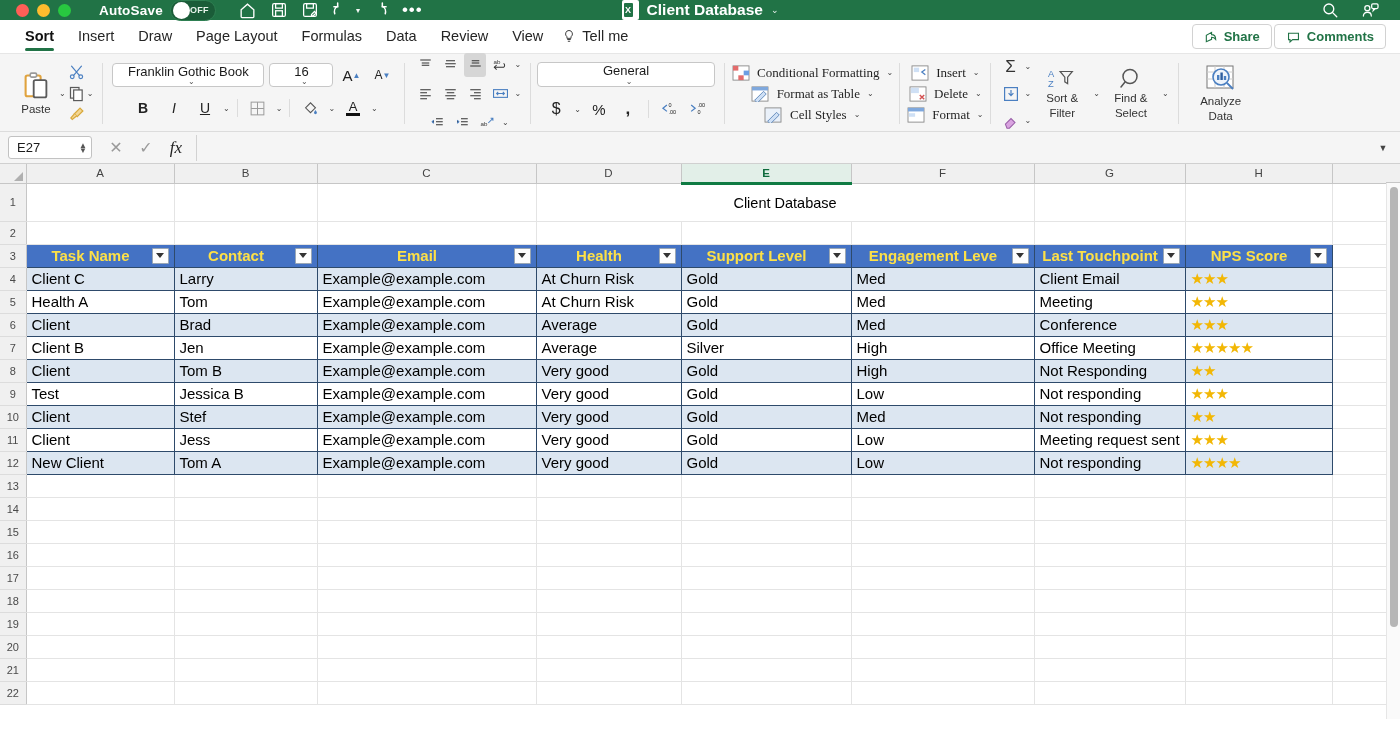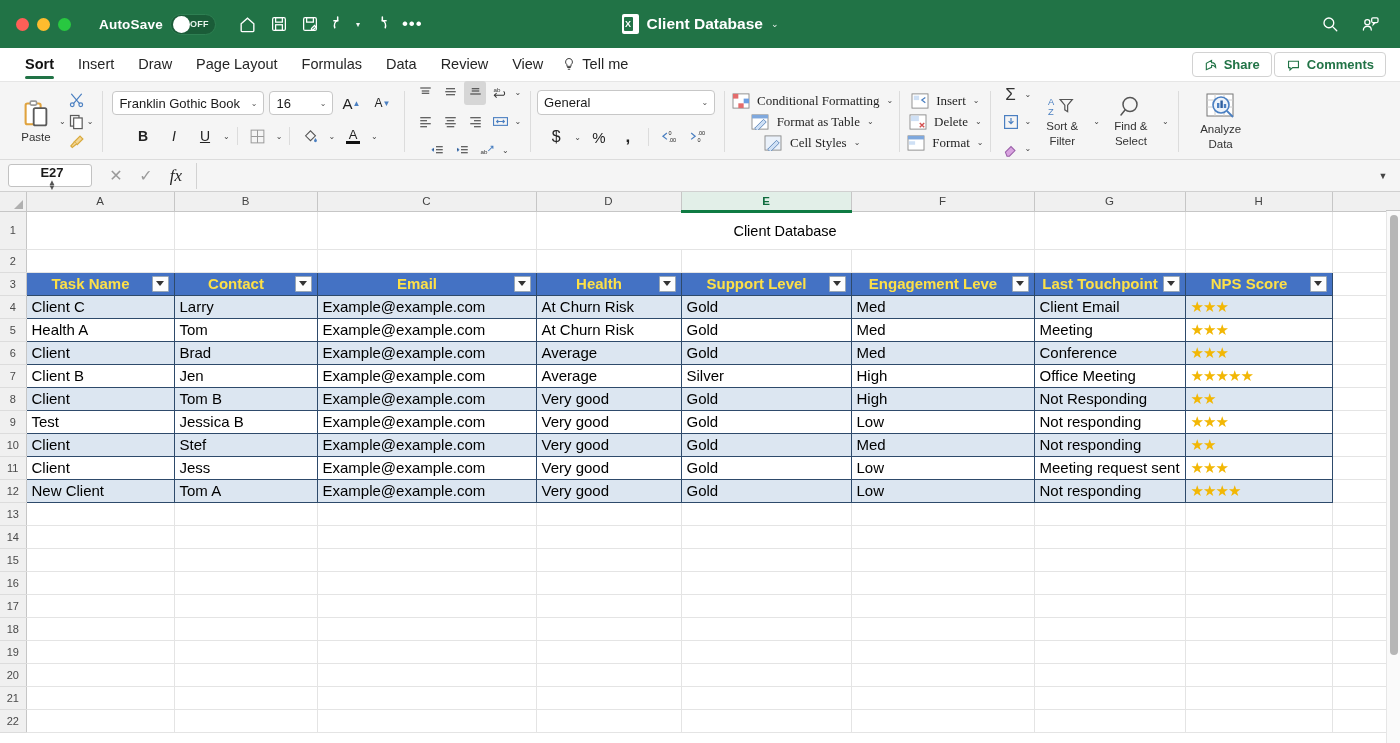--- a/index.html
+++ b/index.html
@@ -4,21 +4,21 @@
 <style>
   * { box-sizing: border-box; margin: 0; padding: 0; }
   html, body {
     width: 1400px; height: 743px;
     font-family: "Liberation Sans", sans-serif;
     overflow: hidden; background: #fff;
   }
 
   
   .titlebar {
-    height: 48px; background: #217346; display: flex; align-items: center;
+    height: 20px; background: #217346; display: flex; align-items: center;
     padding: 0 10px; position: relative; color: #fff;
   }
   .traffic { display: flex; gap: 8px; align-items: center; padding-left: 6px; }
   .light { width: 13px; height: 13px; border-radius: 50%; }
   .light.red { background: #ff5f57; }
   .light.yellow { background: #febc2e; }
   .light.green { background: #28c840; }
 
   .autosave-wrap { display: flex; align-items: center; gap: 7px; margin-left: 28px; }
   .autosave-label { font-size: 13.5px; font-weight: bold; letter-spacing: .2px; }
@@ -101,20 +101,21 @@
   .paste-lbl { font-size: 11.5px; color: #333; }
   .mini-col { display: flex; flex-direction: column; justify-content: center; gap: 4px; padding-left: 2px; }
   .mini-row { display: flex; align-items: center; gap: 2px; }
 
   .fontgrp { display: flex; flex-direction: column; gap: 5px; justify-content: center; }
   .fontrow1, .fontrow2 { display: flex; align-items: center; gap: 5px; }
   .combo {
     height: 24px; border: 1px solid #c7c7c7; border-radius: 4px; background: #fff;
     display: flex; align-items: center; padding: 0 6px; font-size: 13px; color: #1a1a1a;
     justify-content: space-between;
+    flex-direction: column;
   }
   .combo .cv { overflow: hidden; white-space: nowrap; }
   .combo .cc { font-size: 8px; color: #555; padding-left: 6px; }
   .font-name { width: 152px; }
   .font-size { width: 64px; }
   .ibtn {
     width: 26px; height: 24px; display: flex; align-items: center; justify-content: center;
     font-size: 14px; color: #222; border-radius: 3px;
   }
   .ibtn.small { width: 22px; }
@@ -141,21 +142,21 @@
   }
 
   
   .formula-bar {
     height: 32px; background: #f5f5f5; display: flex; align-items: center;
     border-bottom: 1px solid #d0d0d0; padding: 0 4px;
   }
   .namebox {
     width: 84px; height: 23px; background: #fff; border: 1px solid #c2c2c2; border-radius: 3px;
     display: flex; align-items: center; justify-content: space-between;
-    padding: 0 4px 0 8px; font-size: 13px; font-weight: bold; color: #1b1b1b; margin-left: 4px; flex-direction: column;
+    padding: 0 4px 0 8px; font-size: 13px; font-weight: normal; color: #1b1b1b; margin-left: 4px;
   }
   .spin { display: flex; flex-direction: column; line-height: 5px; font-size: 8px; color: #555; }
   .fb-btns { display: flex; align-items: center; gap: 2px; padding: 0 4px 0 10px; }
   .fb-ic { width: 28px; height: 26px; display: flex; align-items: center; justify-content: center; font-size: 16px; }
   .fx { font-style: italic; font-family: "Liberation Serif", serif; font-size: 17px; color: #222; }
   .fb-input { flex: 1; height: 26px; border-left: 1px solid #d2d2d2; margin-left: 2px; }
   .fb-collapse { width: 26px; display: flex; align-items: center; justify-content: center; font-size: 9px; color: #444; }
 
   
   .grid-wrap { position: relative; width: 1400px; height: 555px; background: #fff; overflow: hidden; }

